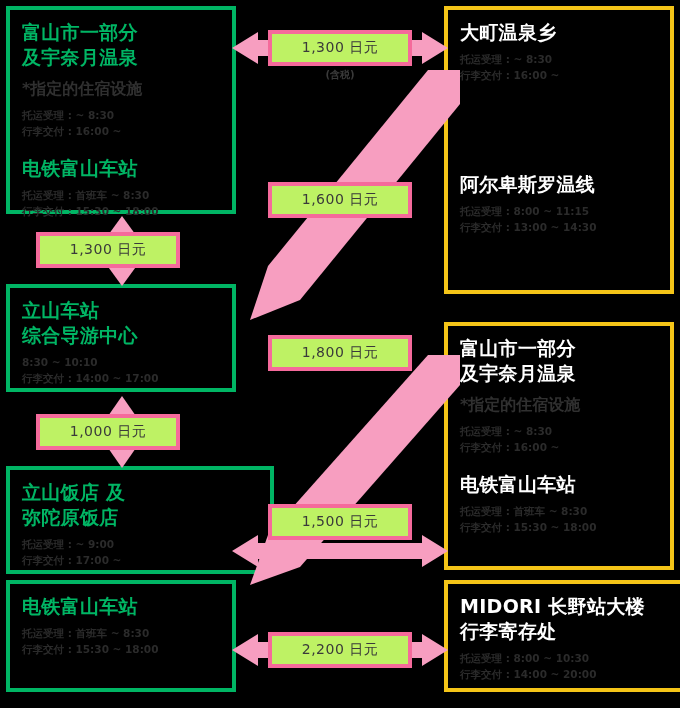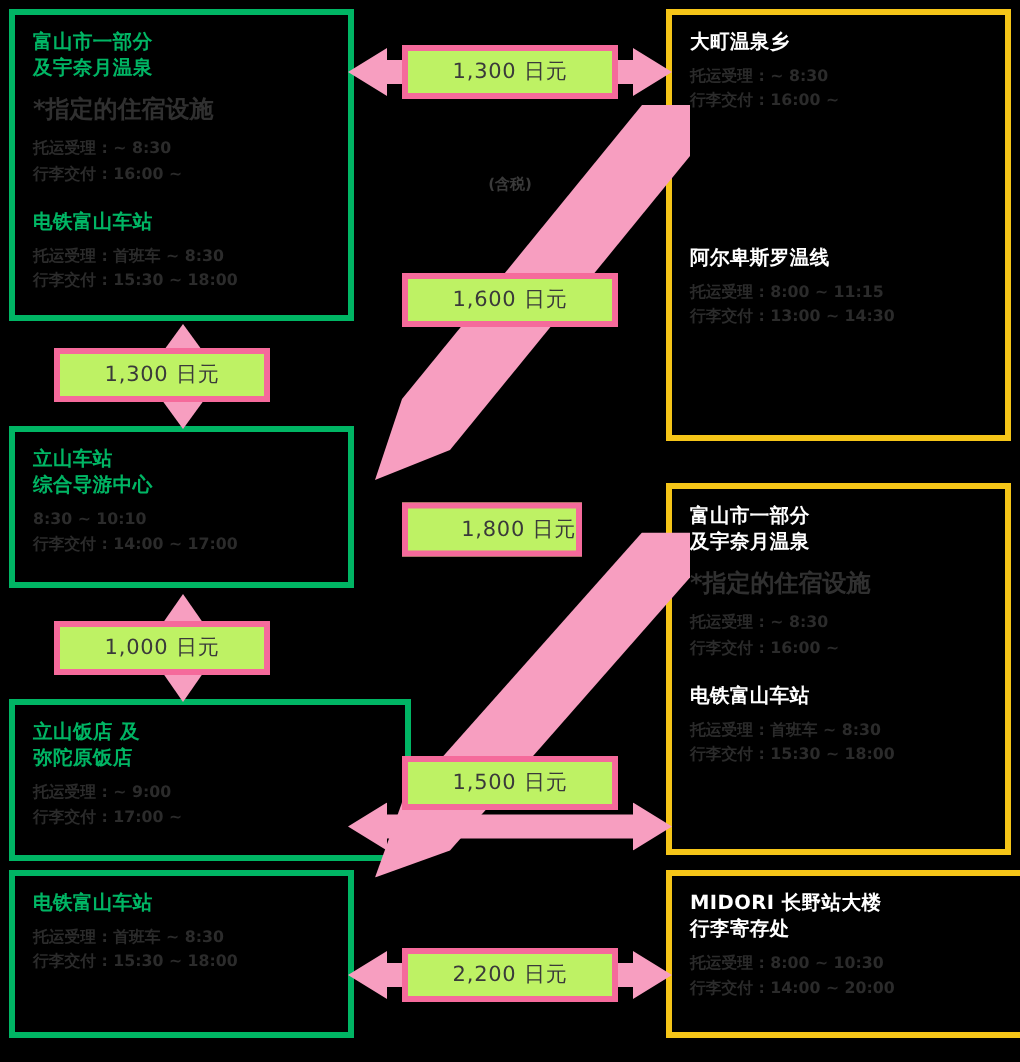--- a/index.html
+++ b/index.html
@@ -20,21 +20,21 @@
     position: absolute;
     background: #000000;
     border-style: solid;
     border-width: 4px;
     padding: 10px 12px;
   }
   .box.green { border-color: #00b564; }
   .box.yellow { border-color: #f5c518; }
 
   .box-title {
-    font-size: 13px;
+    font-size: 19px;
     font-weight: bold;
     line-height: 1.32;
     letter-spacing: 0.3px;
     white-space: pre-line;
   }
   .green .box-title { color: #00b564; }
   .yellow .box-title { color: #ffffff; }
 
   .box-note {
     font-size: 16px;
@@ -218,27 +218,27 @@
         <polygon points="18,0 2,23 34,23"></polygon>
         <polygon points="18,72 2,49 34,49"></polygon>
         <rect x="9" y="19" width="18" height="35"></rect>
       </g>
     </svg>
   </div>
 
   <div class="pill" style="left:268px; top:30px; width:144px; height:36px;">
     <span class="pill-text">1,300 日元</span>
   </div>
-  <div class="pill-sub" style="left:268px; top:68px; width:144px;margin-top:48px;">(含税)</div>
+  <div class="pill-sub" style="left:268px; top:68px; width:144px;">(含税)</div>
 
   <div class="pill" style="left:268px; top:182px; width:144px; height:36px;">
     <span class="pill-text">1,600 日元</span>
   </div>
 
-  <div class="pill" style="left:268px; top:335px; width:120px; height:36px;justify-content:flex-end;">
+  <div class="pill" style="left:268px; top:335px; width:144px; height:36px;">
     <span class="pill-text">1,800 日元</span>
   </div>
 
   <div class="pill" style="left:268px; top:504px; width:144px; height:36px;">
     <span class="pill-text">1,500 日元</span>
   </div>
 
   <div class="pill" style="left:268px; top:632px; width:144px; height:36px;">
     <span class="pill-text">2,200 日元</span>
   </div>

